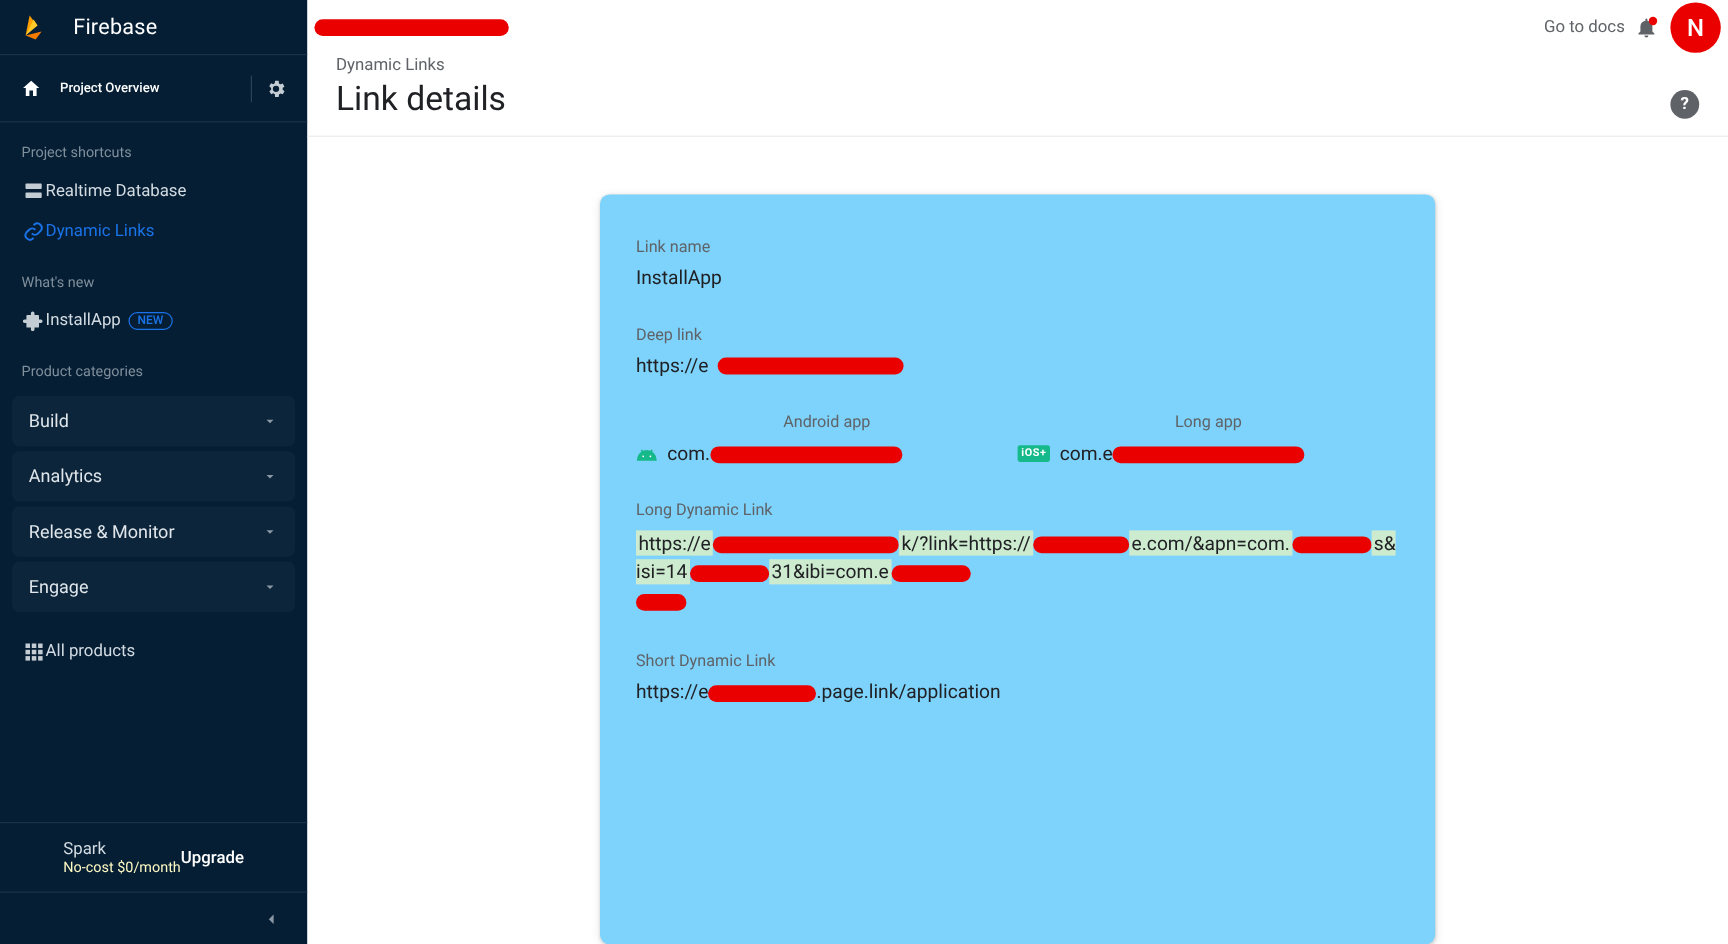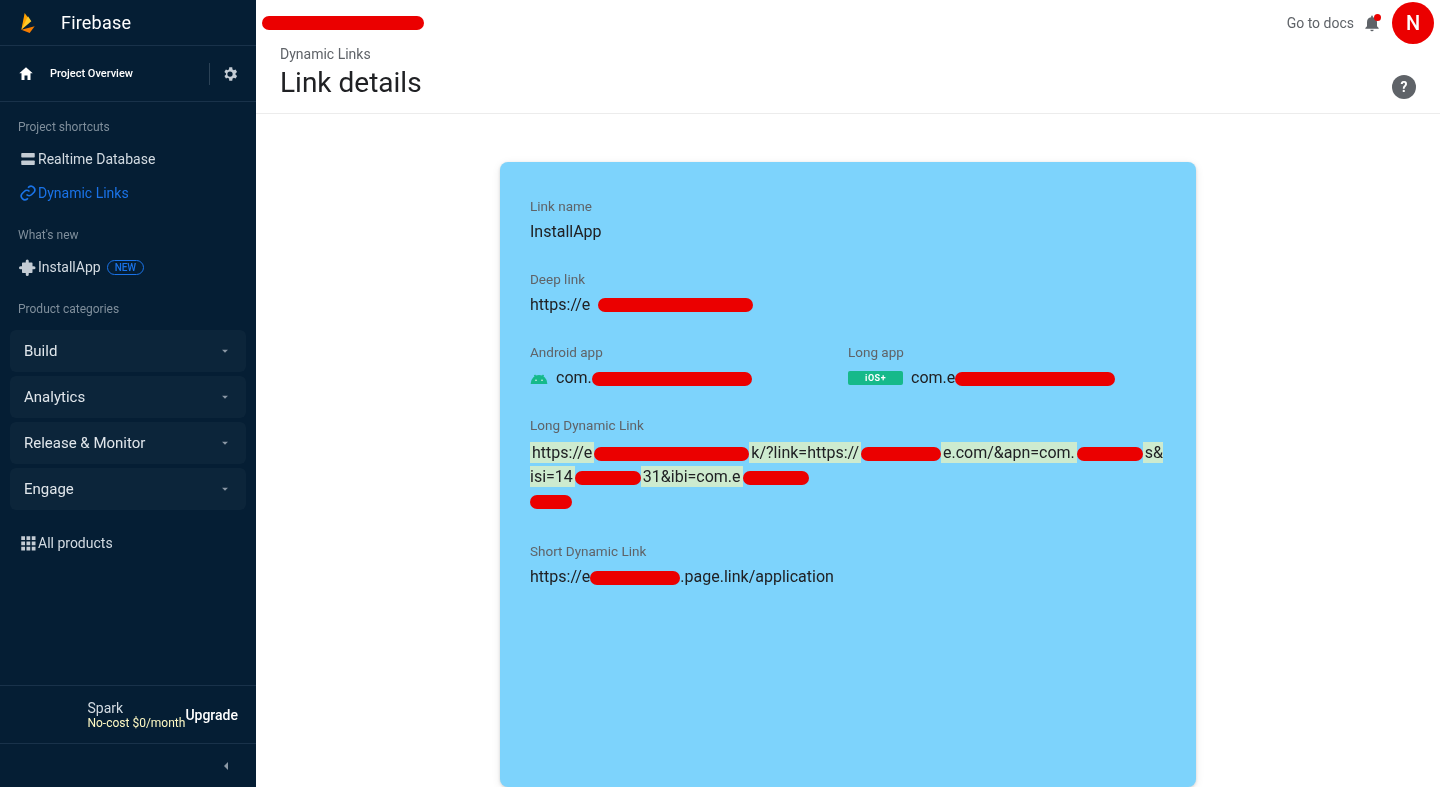--- a/index.html
+++ b/index.html
@@ -92,21 +92,21 @@
     background: rgba(255,255,255,0.03);
     justify-content: space-between;
   }
   .chevron { color: #8b98a5; }
 
   .sidebar-spacer { flex: 1; }
   .plan-row {
     display: flex; align-items: center;
     height: 58px; padding: 4px 18px;
     border-top: 1px solid #19324a;
-    justify-content: flex-end;
+    justify-content: center;
   }
   .plan-left { display:flex; flex-direction:column; }
   .plan-name { color:#d3dbe2; font-size:14px; }
   .plan-sub  { color:#fef9c3; font-size:12px; }
   .upgrade { color:#fff; font-size:14px; font-weight:500; }
   .collapse-row {
     height: 44px; display:flex; align-items:center; justify-content:flex-end;
     padding-right:22px; border-top:1px solid #19324a;
   }
 
@@ -132,27 +132,27 @@
     display:flex;align-items:center;justify-content:center;font-size:14px;font-weight:700;
   }
 
   .content-area{ flex:1; display:flex; justify-content:center; padding-top:48px;}
   .card{
     width:696px; background:#7dd3fc; border-radius:8px;
     box-shadow:0 1px 3px rgba(0,0,0,.15), 0 2px 10px rgba(0,0,0,.08);
     padding:36px 30px 50px;
   }
   .field{ margin-bottom:30px; }
-  .two-col{ display:flex; gap:0; }
+  .two-col{ display:flex; gap:0;text-align:center; }
   .two-col .field{ flex:1; }
   .f-label{ color:#5f6368; font-size:13.5px; margin-bottom:8px;}
   .f-value{ font-size:16px; color:#202124; display:flex; align-items:center; gap:8px; flex-wrap:wrap;}
   .ios-tag{
     background:#16b98a;color:#fff;font-size:9px;font-weight:700;
-    padding:2px 17px;border-radius:2px;letter-spacing:.5px;
+    padding:2px 3px;border-radius:2px;letter-spacing:.5px;
   }
   .long-link{
     background:#cdebcf; line-height:1.4; padding:1px 2px;
     display:inline; font-size:16px; word-break:break-all;
   }
   .inline-red{ display:inline-block; vertical-align:middle; background:#eb0000; border-radius:8px;}
   .inline-red.r155{width:155px;height:14px;}
   .inline-red.r160{width:160px;height:14px;}
   .inline-red.r66 {width:66px; height:14px;}
   .inline-red.r80 {width:80px; height:14px;}

